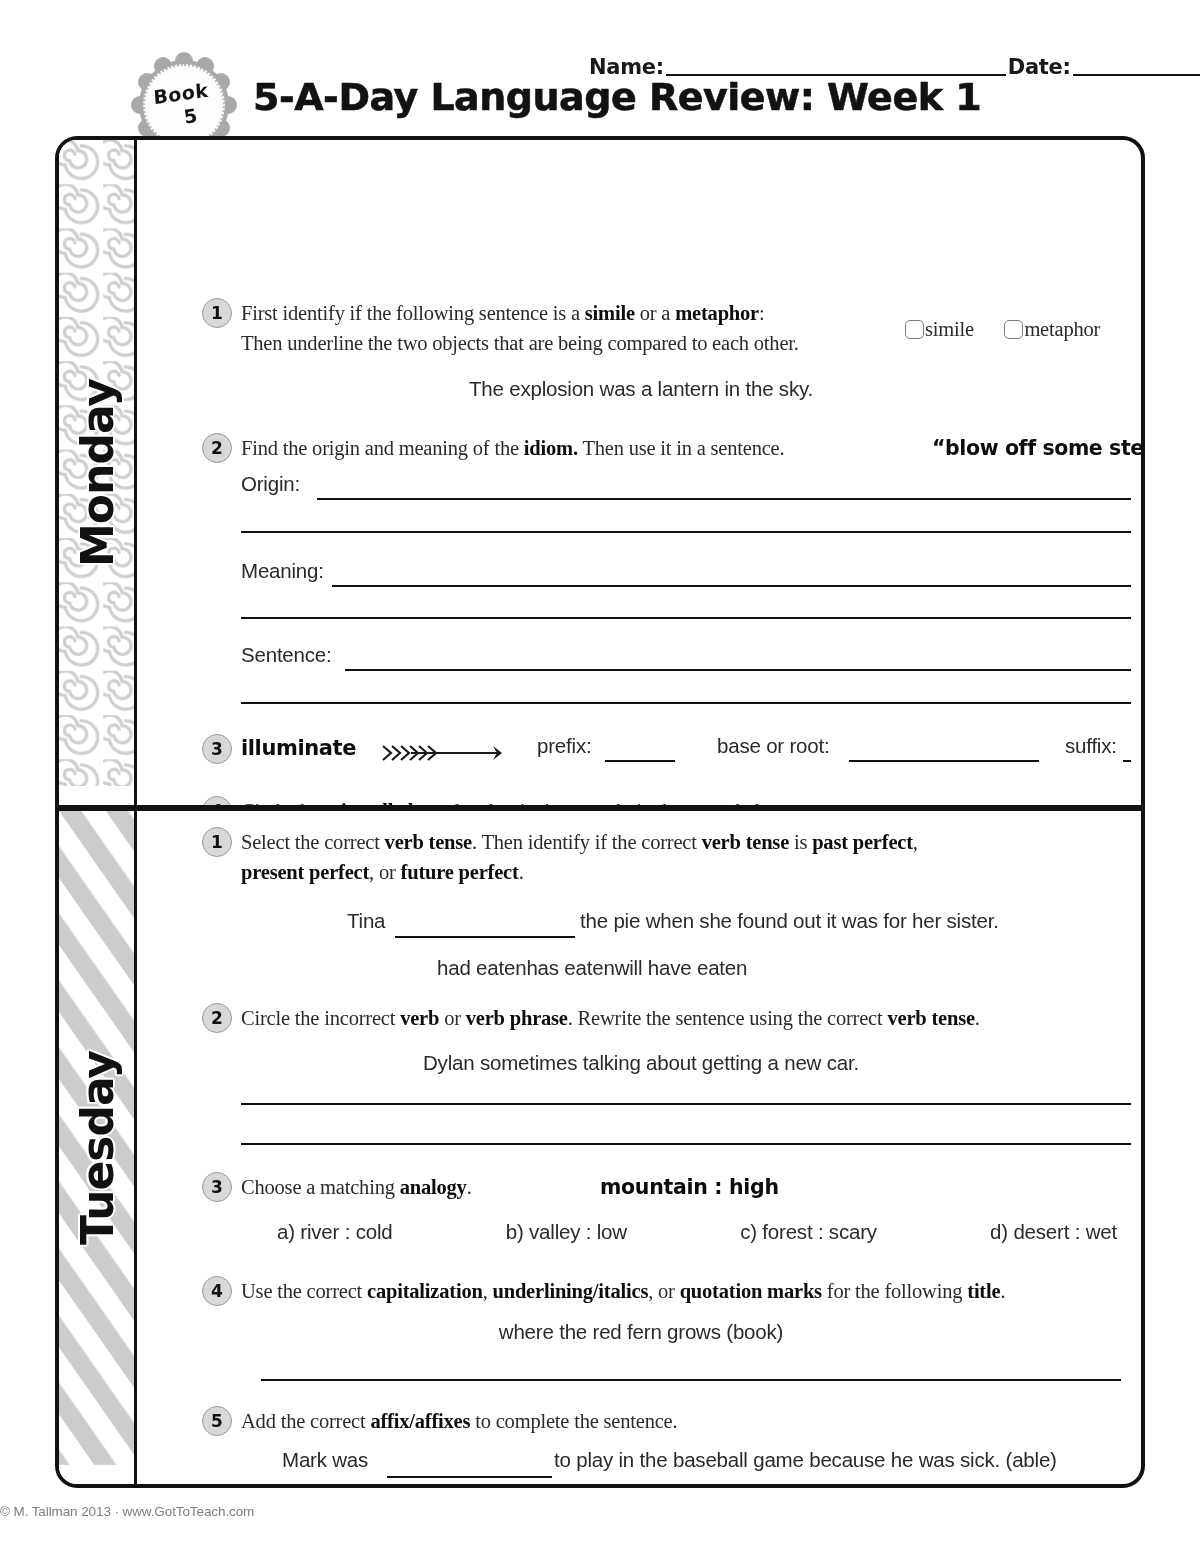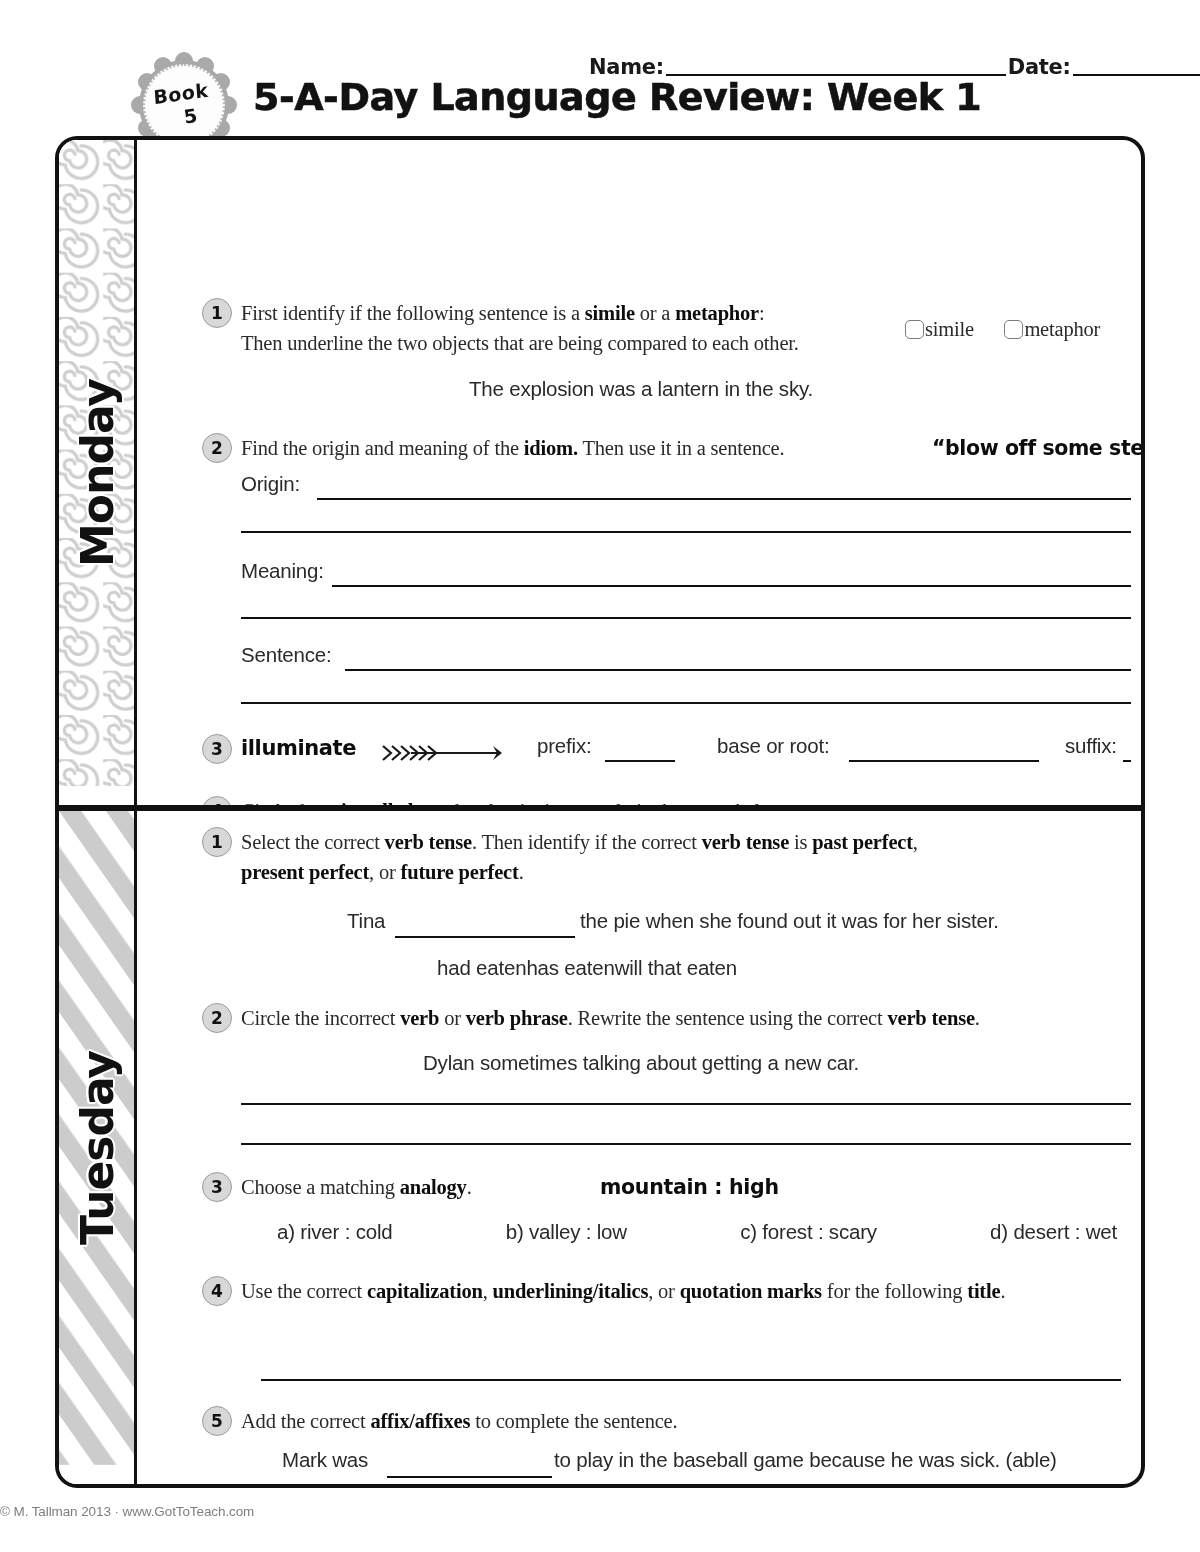--- a/index.html
+++ b/index.html
@@ -326,21 +326,21 @@
         <div class="qtext" style="top:30px"><b>present perfect</b>, or <b>future perfect</b>.</div>
       </div>
       <div class="q" style="top:98px">
         <div class="inline-label" style="left:210px;top:0">Tina</div>
         <div class="rule" style="left:258px;top:27px;width:180px"></div>
         <div class="inline-label" style="left:443px;top:0">the pie when she found out it was for her sister.</div>
       </div>
       <div class="word-row" style="left:300px;top:145px;width:480px;">
         <span>had eaten</span>
         <span>has eaten</span>
-        <span>will that eaten</span>
+        <span>will have eaten</span>
       </div>
 
       <div class="q" style="top:192px">
         <div class="qnum">2</div>
         <div class="qtext" style="top:0;width:900px">Circle the incorrect <b>verb</b> or <b>verb phrase</b>.  Rewrite the sentence using the correct <b>verb tense</b>.</div>
       </div>
       <div class="center" style="top:240px">Dylan sometimes talking about getting a new car.</div>
       <div class="rule" style="left:104px;top:292px;width:890px"></div>
       <div class="rule" style="left:104px;top:332px;width:890px"></div>
 
@@ -353,20 +353,21 @@
         <span>a) river : cold</span>
         <span>b) valley : low</span>
         <span>c) forest : scary</span>
         <span>d) desert : wet</span>
       </div>
 
       <div class="q" style="top:465px">
         <div class="qnum">4</div>
         <div class="qtext" style="top:0;width:900px">Use the correct <b>capitalization</b>, <b>underlining/italics</b>, or <b>quotation marks</b> for the following <b>title</b>.</div>
       </div>
+      <div class="center" style="top:509px">where the red fern grows (book)</div>
       <div class="rule" style="left:124px;top:568px;width:860px"></div>
 
       <div class="q" style="top:595px">
         <div class="qnum">5</div>
         <div class="qtext" style="top:0;width:900px">Add the correct <b>affix/affixes</b> to complete the sentence.</div>
       </div>
       <div class="q" style="top:637px">
         <div class="inline-label" style="left:145px;top:0">Mark was</div>
         <div class="rule" style="left:250px;top:28px;width:165px"></div>
         <div class="inline-label" style="left:417px;top:0">to play in the baseball game because he was sick.  (able)</div>

